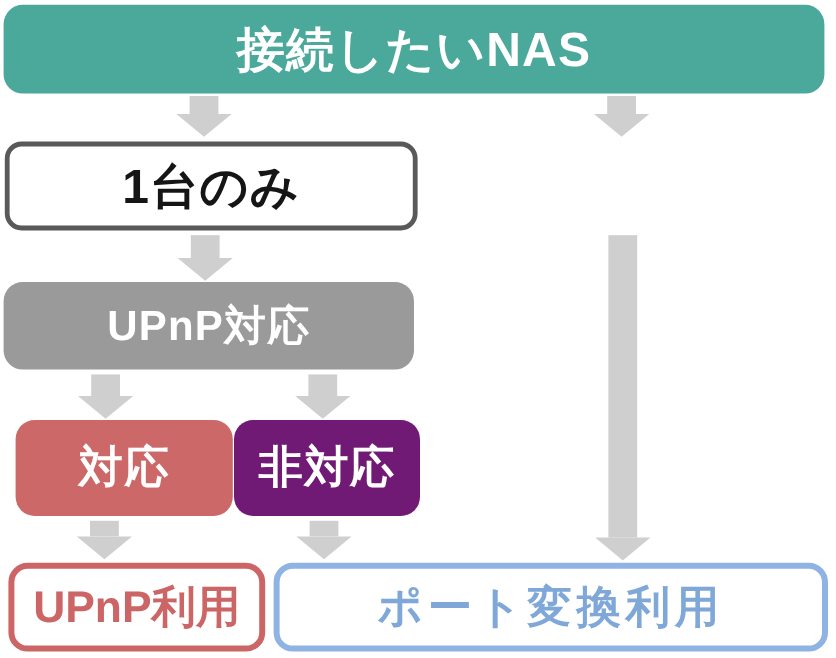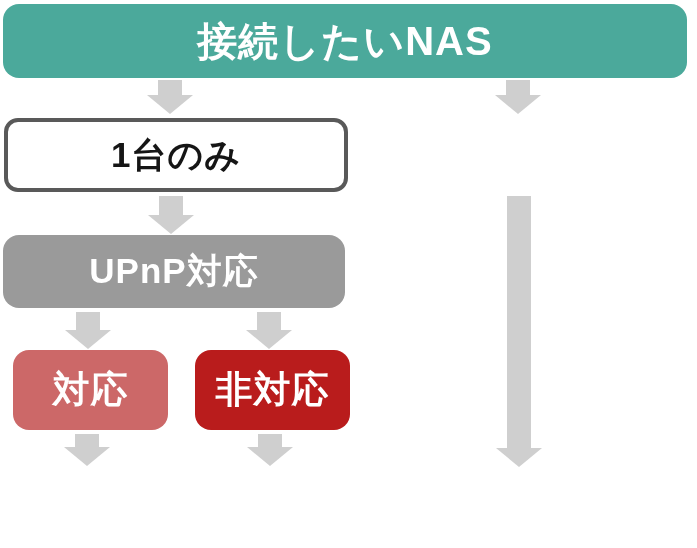--- a/index.html
+++ b/index.html
@@ -15,33 +15,33 @@
     font-weight: bold; box-sizing: border-box; text-align: center;
     letter-spacing: 1px; white-space: nowrap;
   }
 
   .node-root {
     left: 3px; top: 4px; width: 684px; height: 74px;
     background: #4BA99B; color: #ffffff; font-size: 40px; border-radius: 16px;
   }
   .node-branch {
     background: #ffffff; border: 4px solid #595959; color: #151515;
-    font-size: 35px; border-radius: 14px; height: 74px; top: 118px;
+    font-size: 40px; border-radius: 14px; height: 74px; top: 118px;
   }
   .node-branch.one  { left: 4px;   width: 344px; }
   .node-branch.two  { left: 353px; width: 334px; }
 
   .node-check {
     left: 3px; top: 235px; width: 342px; height: 73px;
     background: #9A9A9A; color: #ffffff; font-size: 35px; border-radius: 16px;
   }
 
   .node-pill { top: 350px; height: 80px; color: #ffffff; font-size: 37px; border-radius: 16px; }
-  .node-pill.yes { left: 13px;  width: 155px; background: #CC6868; }
-  .node-pill.no  { left: 195px; width: 155px; background: #b91c1c; }
+  .node-pill.yes { left: 13px;  width: 181px; background: #CC6868; }
+  .node-pill.no  { left: 195px; width: 155px; background: #701a75; }
 
   .node-outcome {
     top: 469px; height: 74px; background: #ffffff;
     font-size: 37px; border-radius: 16px;
   }
   .node-outcome.upnp {
     left: 7px; width: 214px; border: 5px solid #CC6666; color: #CC6666; letter-spacing: 0;
   }
   .node-outcome.port {
     left: 228px; width: 462px; border: 5px solid #8FB3E2; color: #7FA8D9; letter-spacing: 4px;
@@ -110,14 +110,16 @@
 
   <div class="arrow ar-g">
     <div class="shaft"></div>
       <div class="head"></div>
   </div>
   <div class="arrow ar-h">
     <div class="shaft"></div>
       <div class="head"></div>
   </div>
 
+  <div class="box node-outcome upnp">UPnP利用</div>
+  <div class="box node-outcome port">ポート変換利用</div>
 
 </div>
 
 </body></html>

